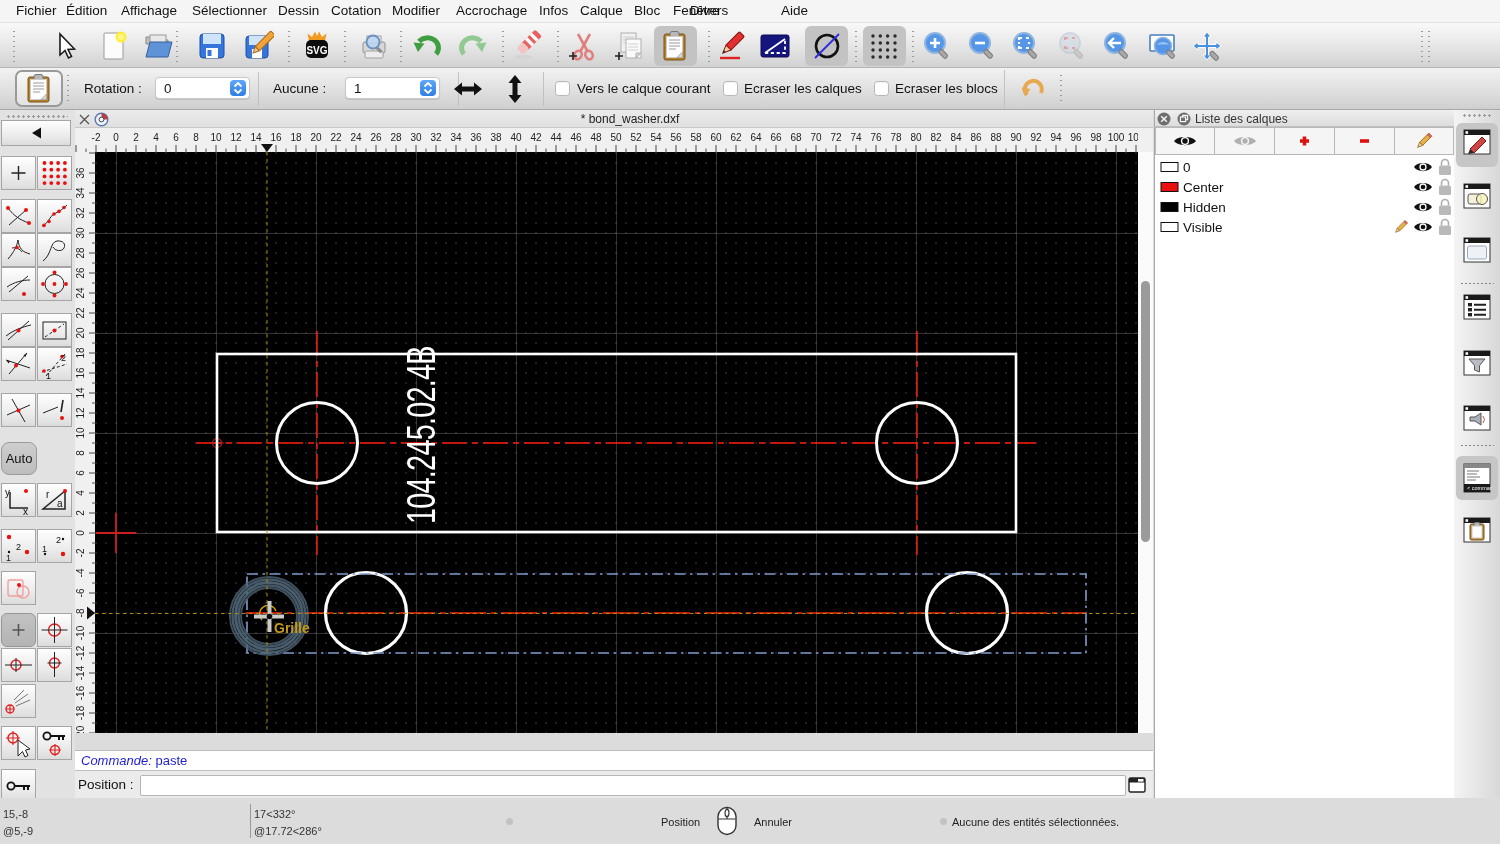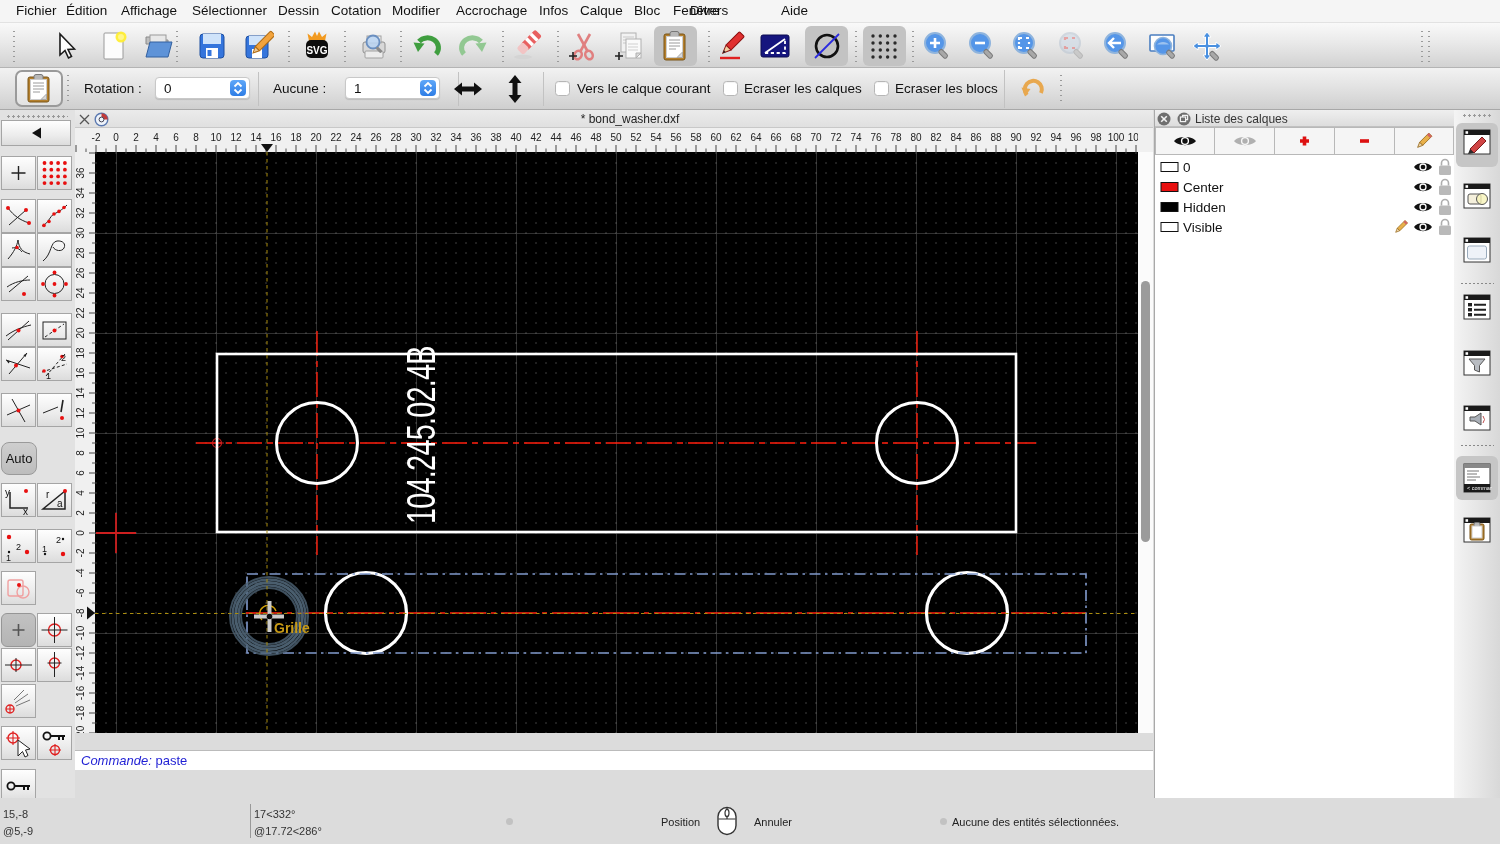--- a/index.html
+++ b/index.html
@@ -828,20 +828,29 @@
       <circle cx="174.5" cy="464.5" r="2.8" fill="#0a0a0a"></circle>
       <text x="179" y="481" font-size="14" font-weight="bold" fill="#c89b16">Grille</text>
     </svg>
   </div>
   <div id="vscroll" class="abs">
     <div style="position:absolute;left:3px;top:129px;width:9px;height:261px;background:#9b9b9b;border-radius:5px"></div>
   </div>
   <div id="cmdline" class="abs">
     <span style="position:absolute;left:6px;top:2px;color:#1f1fd4"><i>Commande:</i> paste</span>
   </div>
+  <div id="posbar" class="abs">
+    <span style="position:absolute;left:3px;top:6px;color:#111">Position :</span>
+    <div style="position:absolute;left:65px;top:4px;width:986px;height:21px;background:#fff;border:1px solid #b5b5b5;border-radius:2px"></div>
+    <svg style="position:absolute;left:1053px;top:6px" width="18" height="16" viewBox="0 0 18 16">
+        <rect x="1" y="1" width="16" height="14" rx="1.5" fill="#fff" stroke="#222" stroke-width="1.4"></rect>
+        <rect x="1" y="1" width="16" height="4.5" fill="#222"></rect>
+        <rect x="10" y="2" width="5.5" height="2.6" fill="#fff"></rect>
+      </svg>
+  </div>
   <div id="dockleftline" class="abs"></div>
   <div id="dockhead" class="abs">
     <svg style="position:absolute;left:2px;top:2px" width="14" height="14" viewBox="0 0 14 14">
         <circle cx="7" cy="7" r="6.5" fill="#6e6e6e"></circle>
         <path d="M4.2 4.2 L9.8 9.8 M9.8 4.2 L4.2 9.8" stroke="#f2f2f2" stroke-width="1.6"></path>
       </svg>
     <svg style="position:absolute;left:22px;top:2px" width="14" height="14" viewBox="0 0 14 14">
         <circle cx="7" cy="7" r="6.5" fill="#6e6e6e"></circle>
         <rect x="3.4" y="5" width="5.2" height="4.6" fill="none" stroke="#f2f2f2" stroke-width="1.2"></rect>
         <path d="M5.6 5 V3.4 H10.6 V7.6 H8.8" fill="none" stroke="#f2f2f2" stroke-width="1.2"></path>

